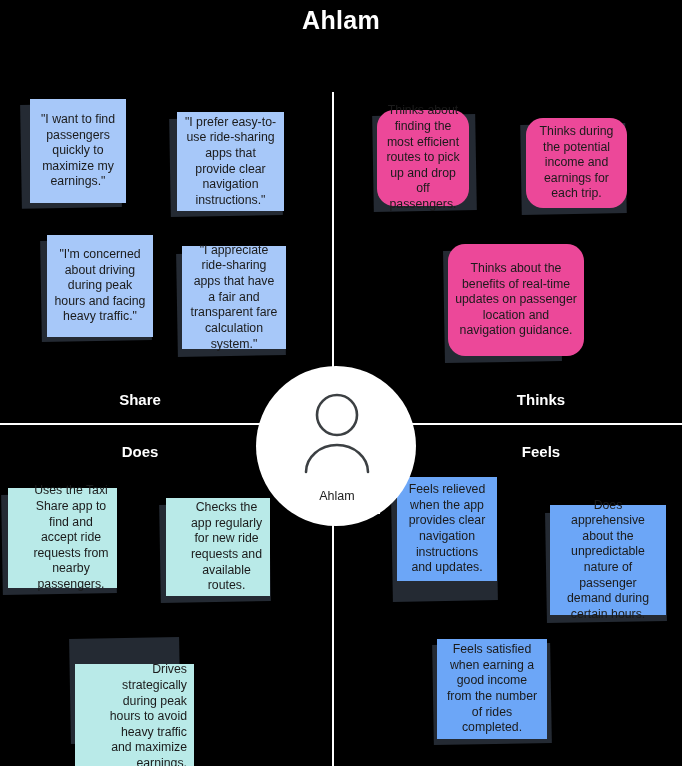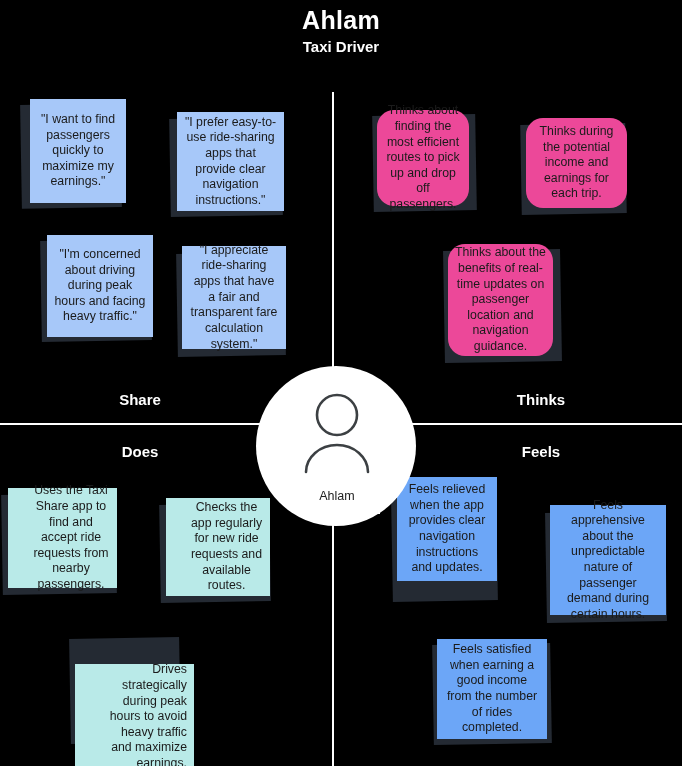--- a/index.html
+++ b/index.html
@@ -117,21 +117,20 @@
   .c-says   { background: #a7c8f9; }
   .c-thinks { background: #ec4899; border-radius: 17px; }
   .c-does   { background: #b9eae8; padding-left: 24px; }
   .c-feels  { background: #6ca6f7; }
 </style>
 </head>
 <body>
 
 <div id="header">
   <div id="persona-name">Ahlam</div>
-  <div id="persona-role">Taxi Driver</div>
 </div>
 
 <div class="divider-v" id="divider-v-top"></div>
 <div class="divider-v" id="divider-v-bottom"></div>
 <div id="divider-h"></div>
 
 <div class="quad-label" id="label-says">Share</div>
 <div class="quad-label" id="label-thinks">Thinks</div>
 <div class="quad-label" id="label-does">Does</div>
 <div class="quad-label" id="label-feels">Feels</div>
@@ -148,36 +147,36 @@
 <div class="note-shadow" style="left:177px; top:253px; width:108px; height:103px; transform:rotate(-1deg);"></div>
 <div class="note c-says" style="left:182px; top:246px; width:104px; height:103px;">"I appreciate ride-sharing apps that have a fair and transparent fare calculation system."</div>
 
 <div class="note-shadow" style="left:373px; top:115px; width:103px; height:96px; transform:rotate(-1deg);"></div>
 <div class="note c-thinks" style="left:377px; top:110px; width:92px; height:96px;">Thinks about finding the most efficient routes to pick up and drop off passengers.</div>
 
 <div class="note-shadow" style="left:521px; top:124px; width:105px; height:90px; transform:rotate(-1deg);"></div>
 <div class="note c-thinks" style="left:526px; top:118px; width:101px; height:90px;">Thinks during the potential income and earnings for each trip.</div>
 
 <div class="note-shadow" style="left:444px; top:250px; width:117px; height:112px; transform:rotate(-1deg);"></div>
-<div class="note c-thinks" style="left:448px; top:244px; width:105px; height:112px;">Thinks about the benefits of real-time updates on passenger location and navigation guidance.</div>
+<div class="note c-thinks" style="left:448px; top:244px; width:136px; height:112px;">Thinks about the benefits of real-time updates on passenger location and navigation guidance.</div>
 
 <div class="note-shadow" style="left:2px; top:494px; width:114px; height:100px; transform:rotate(-1deg);"></div>
 <div class="note c-does" style="left:8px; top:488px; width:109px; height:100px;">Uses the Taxi Share app to find and accept ride requests from nearby passengers.</div>
 
 <div class="note-shadow" style="left:160px; top:504px; width:110px; height:98px; transform:rotate(-1deg);"></div>
 <div class="note c-does" style="left:166px; top:498px; width:104px; height:98px;">Checks the app regularly for new ride requests and available routes.</div>
 
 <div class="note-shadow" style="left:70px; top:638px; width:110px; height:105px; transform:rotate(-1deg);"></div>
 <div class="note c-does" style="left:75px; top:664px; width:119px; height:106px;text-align:right;">Drives strategically during peak hours to avoid heavy traffic and maximize earnings.</div>
 
 <div class="note-shadow" style="left:392px; top:498px; width:105px; height:103px; transform:rotate(-1deg);"></div>
 <div class="note c-feels" style="left:397px; top:477px; width:100px; height:104px;">Feels relieved when the app provides clear navigation instructions and updates.</div>
 
 <div class="note-shadow" style="left:546px; top:512px; width:120px; height:110px; transform:rotate(-1deg);"></div>
-<div class="note c-feels" style="left:550px; top:505px; width:116px; height:110px;">Feels apprehensive about the unpredictable nature of passenger demand during certain hours.</div>
+<div class="note c-feels" style="left:550px; top:505px; width:116px; height:110px;">Does apprehensive about the unpredictable nature of passenger demand during certain hours.</div>
 
 <div class="note-shadow" style="left:433px; top:644px; width:118px; height:100px; transform:rotate(-1deg);"></div>
 <div class="note c-feels" style="left:437px; top:639px; width:110px; height:100px;">Feels satisfied when earning a good income from the number of rides completed.</div>
 
 <div id="persona-circle"></div>
 <svg id="persona-avatar" viewBox="0 0 84 84">
   <circle cx="42" cy="25" r="20" fill="none" stroke="#3c4043" stroke-width="2.6"></circle>
   <path d="M33 13 A13.5 13.5 0 0 0 27.5 24.5" fill="none" stroke="#ffffff" stroke-width="3.4" stroke-linecap="round"></path>
   <path d="M11 82 A31 27 0 0 1 73 82" fill="none" stroke="#3c4043" stroke-width="2.6" stroke-linecap="round"></path>
 </svg>

